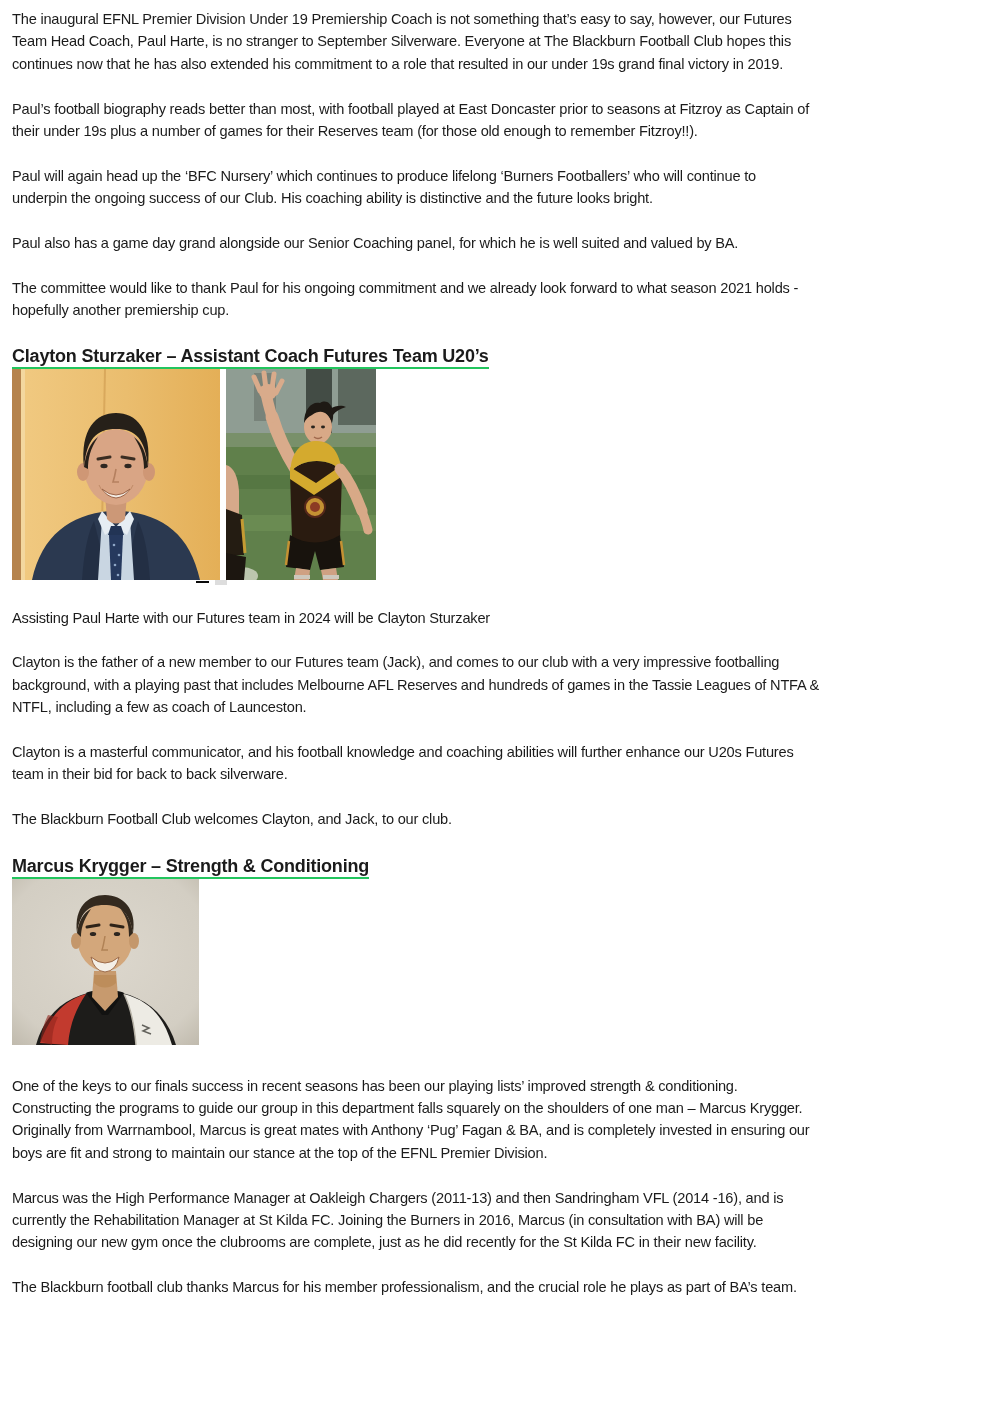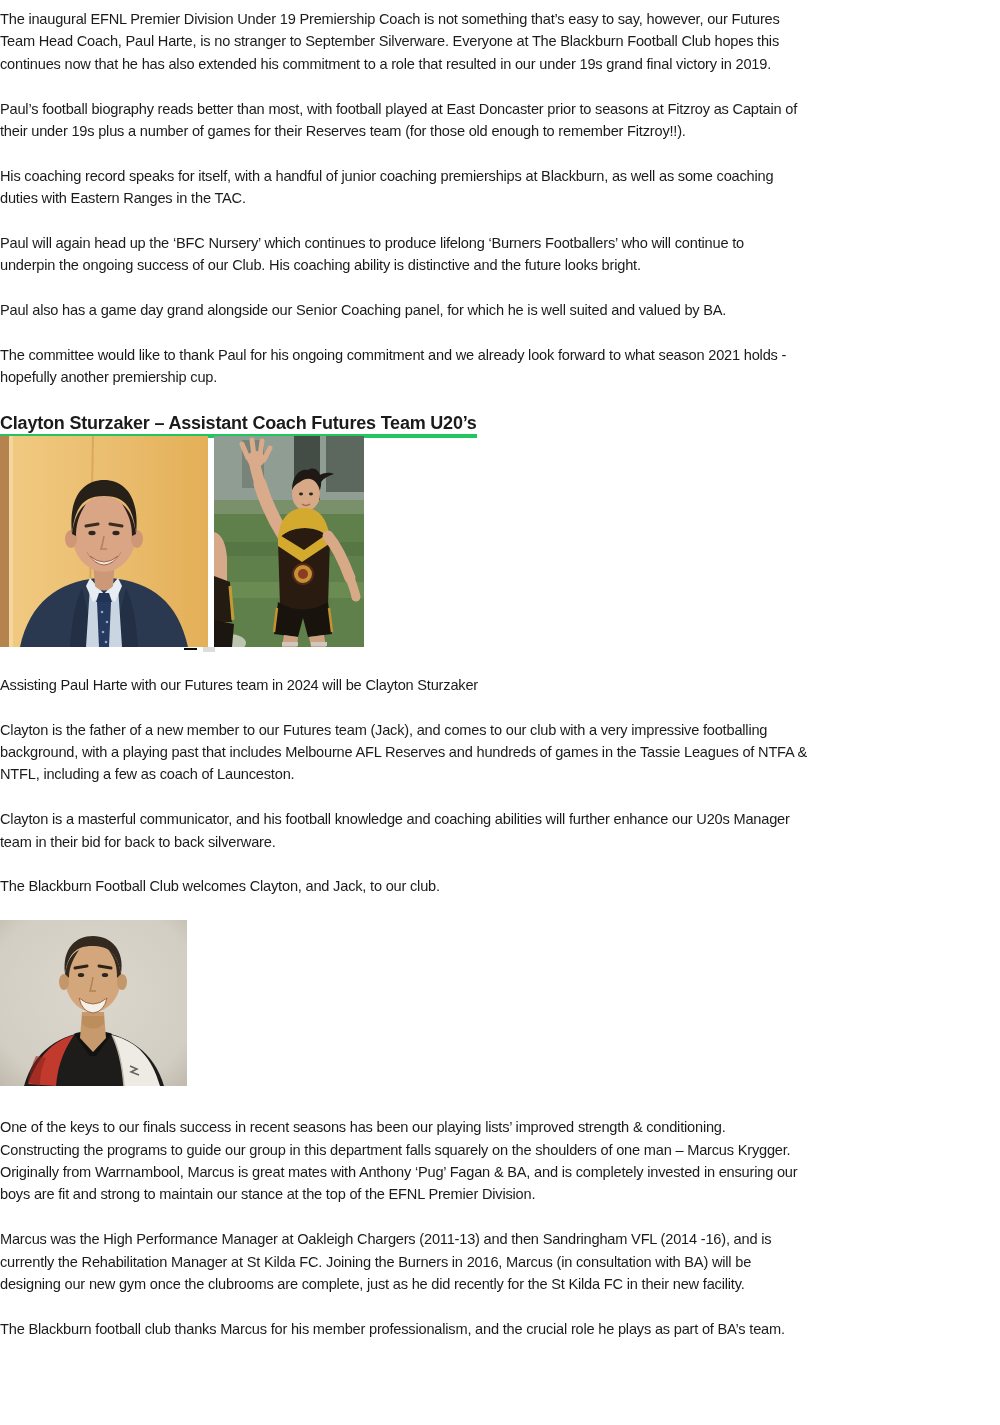--- a/index.html
+++ b/index.html
@@ -4,39 +4,39 @@
 <style>
   * { margin:0; padding:0; box-sizing:border-box; }
   html,body { background:#ffffff; }
   body { width:1000px; }
   .page {
     position:relative;
     width:1000px; height:1425px;
     background:#ffffff;
     color:#1b1b1b;
     font-family:"Liberation Sans","DejaVu Sans",sans-serif;
-    padding:8px 6px 0 0;
+    padding:8px 6px 0 12px;
     overflow:hidden;
   }
   .page p {
     font-size:14.6px;
     line-height:22.4px;
     letter-spacing:-0.2px;
     white-space:pre-line;
     margin:0 0 22.4px 0;
   }
   h2.section-heading {
     font-size:18px;
     font-weight:bold;
     line-height:22px;
     letter-spacing:-0.2px;
     margin:23px 0 0 0;
   }
   h2.section-heading .hd {
-    border-bottom:4px solid #22c55e;
+    border-bottom:2px solid #22c55e;
     padding-bottom:1px;
     margin-top:20px;
   }
   h2.section-heading.marcus { margin-top:24px; }
   .photo-row {
     margin-top:2px;
     display:flex;
     gap:6px;
     height:211px;
   }
@@ -58,22 +58,20 @@
 </head>
 <body>
 
 <div class="page">
 
   <p>The inaugural EFNL Premier Division Under 19 Premiership Coach is not something that’s easy to say, however, our Futures
 Team Head Coach, Paul Harte, is no stranger to September Silverware. Everyone at The Blackburn Football Club hopes this
 continues now that he has also extended his commitment to a role that resulted in our under 19s grand final victory in 2019.</p>
   <p>Paul’s football biography reads better than most, with football played at East Doncaster prior to seasons at Fitzroy as Captain of
 their under 19s plus a number of games for their Reserves team (for those old enough to remember Fitzroy!!).</p>
-  <p>His coaching record speaks for itself, with a handful of junior coaching premierships at Blackburn, as well as some coaching
-duties with Eastern Ranges in the TAC.</p>
   <p>Paul will again head up the ‘BFC Nursery’ which continues to produce lifelong ‘Burners Footballers’ who will continue to
 underpin the ongoing success of our Club. His coaching ability is distinctive and the future looks bright.</p>
   <p>Paul also has a game day grand alongside our Senior Coaching panel, for which he is well suited and valued by BA.</p>
   <p>The committee would like to thank Paul for his ongoing commitment and we already look forward to what season 2021 holds -
 hopefully another premiership cup.</p>
 
   <h2 class="section-heading"><span class="hd">Clayton Sturzaker – Assistant Coach Futures Team U20’s</span></h2>
 
   <div class="photo-row">
 
@@ -170,24 +168,25 @@
 
   <div class="artifact-row">
     <span class="artifact-dash"></span>
     <span class="artifact-smudge"></span>
   </div>
 
   <p class="after-photos">Assisting Paul Harte with our Futures team in 2024 will be Clayton Sturzaker</p>
   <p>Clayton is the father of a new member to our Futures team (Jack), and comes to our club with a very impressive footballing
 background, with a playing past that includes Melbourne AFL Reserves and hundreds of games in the Tassie Leagues of NTFA &amp;
 NTFL, including a few as coach of Launceston.</p>
-  <p>Clayton is a masterful communicator, and his football knowledge and coaching abilities will further enhance our U20s Manager
+  <p>Clayton is a masterful communicator, and his football knowledge and coaching abilities will further enhance our U20s Futures
 team in their bid for back to back silverware.</p>
   <p>The Blackburn Football Club welcomes Clayton, and Jack, to our club.</p>
 
+  <h2 class="section-heading marcus"><span class="hd">Marcus Krygger – Strength &amp; Conditioning</span></h2>
 
   <figure class="marcus-photo">
     <svg width="187" height="166" viewBox="0 0 187 166">
       <defs>
         <radialGradient id="mbg" cx="0.5" cy="0.45" r="0.75">
           <stop offset="0" stop-color="#dcd7cd"></stop>
           <stop offset="0.75" stop-color="#d3cec3"></stop>
           <stop offset="1" stop-color="#bfb9ac"></stop>
         </radialGradient>
       </defs>

